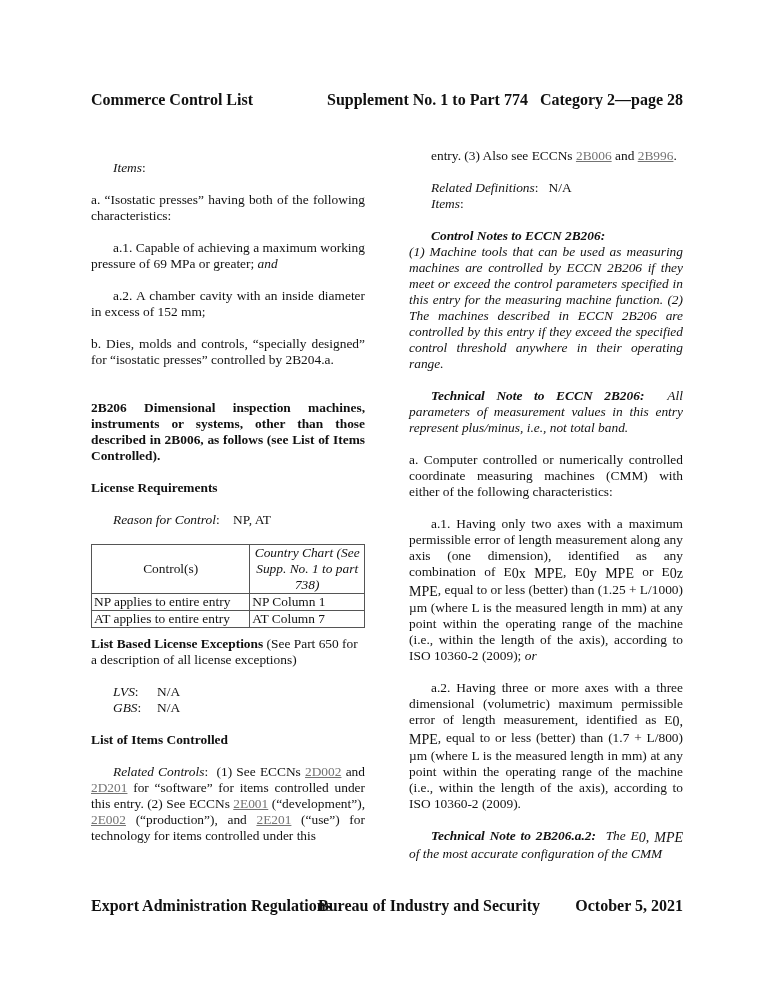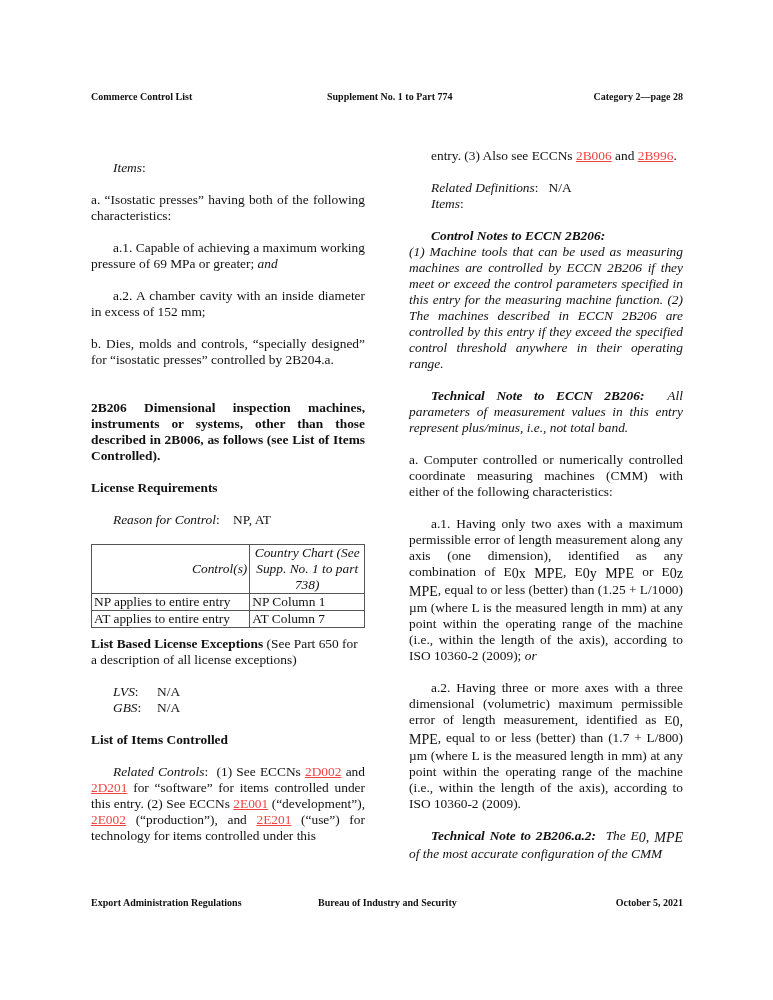--- a/index.html
+++ b/index.html
@@ -3,49 +3,49 @@
 <meta charset="utf-8">
 <style>
   html, body { margin: 0; padding: 0; background: #ffffff; }
   body {
     width: 773px; height: 1000px; position: relative; overflow: hidden;
     font-family: "Liberation Serif", "DejaVu Serif", serif;
     color: #111111;
   }
   .hdr, .ftr {
     position: absolute; left: 91px; width: 592px;
-    font-weight: bold; font-size: 10px;
+    font-weight: bold; font-size: 16px;
     display: flex; justify-content: space-between; align-items: baseline;
   }
   .hdr { top: 91px; }
   .ftr { top: 897px; }
   .hdr .mid { position: absolute; left: 236px; }
   .ftr .mid { position: absolute; left: 227px; }
 
   .col { position: absolute; width: 274px; font-size: 13.4px; line-height: 16px; }
   .col.left { left: 91px; top: 160px; }
   .col.right { left: 409px; top: 148px; }
 
   p { margin: 0; text-align: justify; }
   .ind { text-indent: 22px; }
   .blk-ind { padding-left: 22px; }
   .gap { height: 16px; }
   .gap-s { height: 8px; }
   .b { font-weight: bold; }
   .i { font-style: italic; }
-  a.lnk { color: #ef4444; text-decoration: underline; }
+  a.lnk { color: #737373; text-decoration: underline; }
   .sm { font-size: 14px; vertical-align: -2px; }
 
   table.ctl {
     border-collapse: collapse; width: 100%; font-size: 13.4px; line-height: 16px;
   }
   table.ctl td, table.ctl th {
     border: 1px solid #555; padding: 0 2px; font-weight: normal; vertical-align: middle; margin-top: 40px;
   }
-  table.ctl th.h1 { font-style: italic; text-align: right; width: 58%; }
+  table.ctl th.h1 { text-align: center; width: 58%; }
   table.ctl th.h2 { font-style: italic; text-align: center; }
   .kv { display: flex; }
   .kv .k { width: 44px; font-style: italic; }
 </style>
 </head>
 <body>
 
 <div class="hdr">
   <span>Commerce Control List</span>
   <span class="mid">Supplement No. 1 to Part 774</span>

